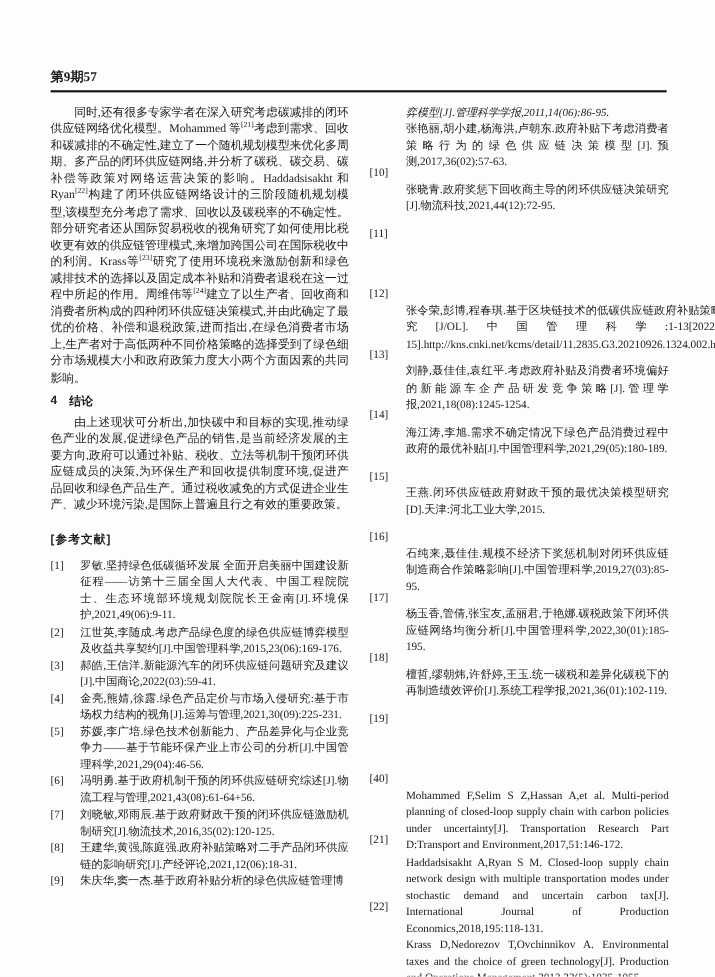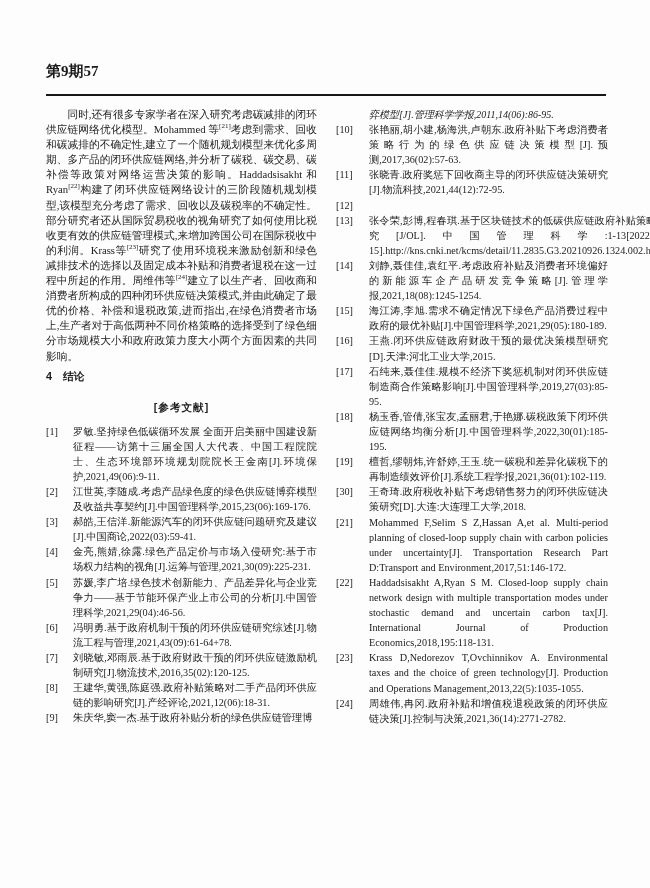--- a/index.html
+++ b/index.html
@@ -11,23 +11,23 @@
   }
   .page {
     position:relative;
     width:650px; height:888px;
     background:#fdfdfd;
     overflow:hidden;
   }
   .header {
     display:flex; align-items:baseline;
     margin:62px 44px 0 46px;
-    padding-bottom:13px;
+    padding-bottom:3px;
     border-bottom:2.5px solid #161616;
-    font-weight:bold; font-size:15px;
+    font-weight:bold; font-size:12px;
   }
   .header .issue { flex:0 0 auto; }
   .header .running-title { flex:1 1 auto; text-align:center; letter-spacing:0.5px; }
   .header .pageno { flex:0 0 auto; }
   .columns {
     display:flex; gap:19px;
     margin:11px 42px 0 46px;
   }
   .col { width:272px; }
   .para {
@@ -38,32 +38,32 @@
   }
   .indent { text-indent:2em; }
   .sup { font-size:7px; vertical-align:super; line-height:0; }
   .sec-heading {
     font-family:"Liberation Sans","DejaVu Sans",sans-serif;
     font-weight:bold; font-size:10.8px;
     margin:6px 0 5px 0;
     display:flex; gap:11px;
   }
   .refs-heading {
-    text-align:center;
+    text-align:left;
     font-family:"Liberation Sans","DejaVu Sans",sans-serif;
     font-weight:bold; font-size:10.6px;
     margin:17px 0 9px 0;
     letter-spacing:1px;
   }
   .ref {
     display:flex;
     font-size:10.2px; line-height:15.1px;
   }
   .ref-label { flex:0 0 27px; font-style:normal; }
-  .col-right .ref-label { flex:0 0 33px; }
+  .col-right .ref-label { flex:0 0 33px;margin-top:40px; }
   .ref-text {
     flex:1 1 auto;
     text-align:justify;
     text-justify:inter-ideograph;
   }
   .ref.en .ref-text { font-style:normal; }
   .ref-continuation {
     margin-left:33px;
     font-size:10px; line-height:15.1px;
     font-style:italic;
@@ -85,20 +85,21 @@
     <div class="col col-left">
       <p class="para indent">
         <span>同时,还有很多专家学者在深入研究考虑碳减排的闭环供应链网络优化模型。Mohammed 等</span><sup class="sup">[21]</sup><span>考虑到需求、回收和碳减排的不确定性,建立了一个随机规划模型来优化多周期、多产品的闭环供应链网络,并分析了碳税、碳交易、碳补偿等政策对网络运营决策的影响。Haddadsisakht 和 Ryan</span><sup class="sup">[22]</sup><span>构建了闭环供应链网络设计的三阶段随机规划模型,该模型充分考虑了需求、回收以及碳税率的不确定性。部分研究者还从国际贸易税收的视角研究了如何使用比税收更有效的供应链管理模式,来增加跨国公司在国际税收中的利润。Krass等</span><sup class="sup">[23]</sup><span>研究了使用环境税来激励创新和绿色减排技术的选择以及固定成本补贴和消费者退税在这一过程中所起的作用。周维伟等</span><sup class="sup">[24]</sup><span>建立了以生产者、回收商和消费者所构成的四种闭环供应链决策模式,并由此确定了最优的价格、补偿和退税政策,进而指出,在绿色消费者市场上,生产者对于高低两种不同价格策略的选择受到了绿色细分市场规模大小和政府政策力度大小两个方面因素的共同影响。</span>
       </p>
 
       <div class="sec-heading">
         <span>4</span>
         <span>结论</span>
       </div>
 
+      <p class="para indent">由上述现状可分析出,加快碳中和目标的实现,推动绿色产业的发展,促进绿色产品的销售,是当前经济发展的主要方向,政府可以通过补贴、税收、立法等机制干预闭环供应链成员的决策,为环保生产和回收提供制度环境,促进产品回收和绿色产品生产。通过税收减免的方式促进企业生产、减少环境污染,是国际上普遍且行之有效的重要政策。</p>
 
       <div class="refs-heading">[参考文献]</div>
 
       <div class="ref">
         <span class="ref-label">[1]</span>
         <span class="ref-text">罗敏.坚持绿色低碳循环发展 全面开启美丽中国建设新征程——访第十三届全国人大代表、中国工程院院士、生态环境部环境规划院院长王金南[J].环境保护,2021,49(06):9-11.</span>
       </div>
       <div class="ref">
         <span class="ref-label">[2]</span>
         <span class="ref-text">江世英,李随成.考虑产品绿色度的绿色供应链博弈模型及收益共享契约[J].中国管理科学,2015,23(06):169-176.</span>
@@ -110,21 +111,21 @@
       <div class="ref">
         <span class="ref-label">[4]</span>
         <span class="ref-text">金亮,熊婧,徐露.绿色产品定价与市场入侵研究:基于市场权力结构的视角[J].运筹与管理,2021,30(09):225-231.</span>
       </div>
       <div class="ref">
         <span class="ref-label">[5]</span>
         <span class="ref-text">苏媛,李广培.绿色技术创新能力、产品差异化与企业竞争力——基于节能环保产业上市公司的分析[J].中国管理科学,2021,29(04):46-56.</span>
       </div>
       <div class="ref">
         <span class="ref-label">[6]</span>
-        <span class="ref-text">冯明勇.基于政府机制干预的闭环供应链研究综述[J].物流工程与管理,2021,43(09):61-64+78.</span>
+        <span class="ref-text">冯明勇.基于政府机制干预的闭环供应链研究综述[J].物流工程与管理,2021,43(08):61-64+56.</span>
       </div>
       <div class="ref">
         <span class="ref-label">[7]</span>
         <span class="ref-text">刘晓敏,邓雨辰.基于政府财政干预的闭环供应链激励机制研究[J].物流技术,2016,35(02):120-125.</span>
       </div>
       <div class="ref">
         <span class="ref-label">[8]</span>
         <span class="ref-text">王建华,黄强,陈庭强.政府补贴策略对二手产品闭环供应链的影响研究[J].产经评论,2021,12(06):18-31.</span>
       </div>
       <div class="ref">
@@ -169,22 +170,21 @@
       </div>
       <div class="ref">
         <span class="ref-label">[18]</span>
         <span class="ref-text">杨玉香,管倩,张宝友,孟丽君,于艳娜.碳税政策下闭环供应链网络均衡分析[J].中国管理科学,2022,30(01):185-195.</span>
       </div>
       <div class="ref">
         <span class="ref-label">[19]</span>
         <span class="ref-text">檀哲,缪朝炜,许舒婷,王玉.统一碳税和差异化碳税下的再制造绩效评价[J].系统工程学报,2021,36(01):102-119.</span>
       </div>
       <div class="ref">
-        <span class="ref-label">[30]</span>
-        <span class="ref-text">王奇琦.政府税收补贴下考虑销售努力的闭环供应链决策研究[D].大连:大连理工大学,2018.</span>
+        <span class="ref-label">[40]</span>
       </div>
       <div class="ref en">
         <span class="ref-label">[21]</span>
         <span class="ref-text">Mohammed F,Selim S Z,Hassan A,et al. Multi-period planning of closed-loop supply chain with carbon policies under uncertainty[J]. Transportation Research Part D:Transport and Environment,2017,51:146-172.</span>
       </div>
       <div class="ref en">
         <span class="ref-label">[22]</span>
         <span class="ref-text">Haddadsisakht A,Ryan S M. Closed-loop supply chain network design with multiple transportation modes under stochastic demand and uncertain carbon tax[J]. International Journal of Production Economics,2018,195:118-131.</span>
       </div>
       <div class="ref en">

